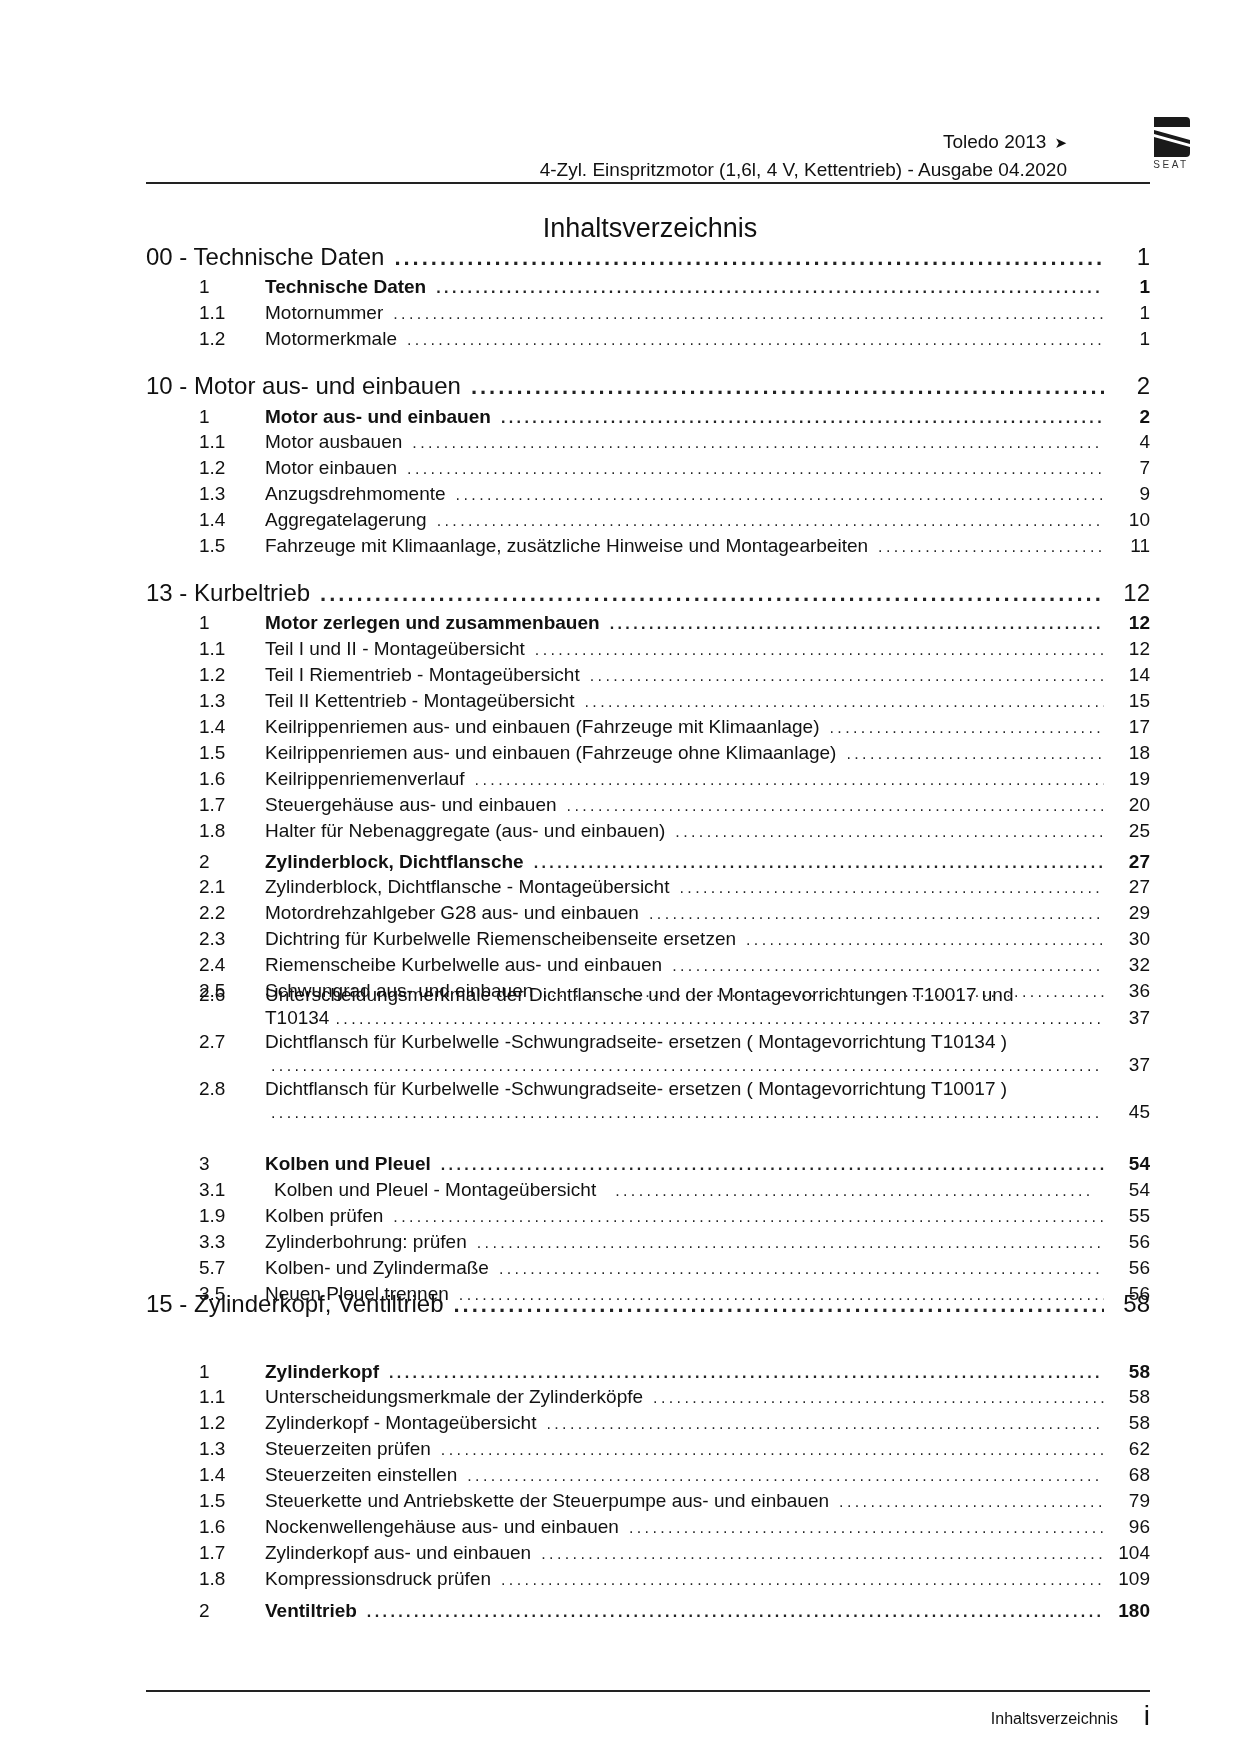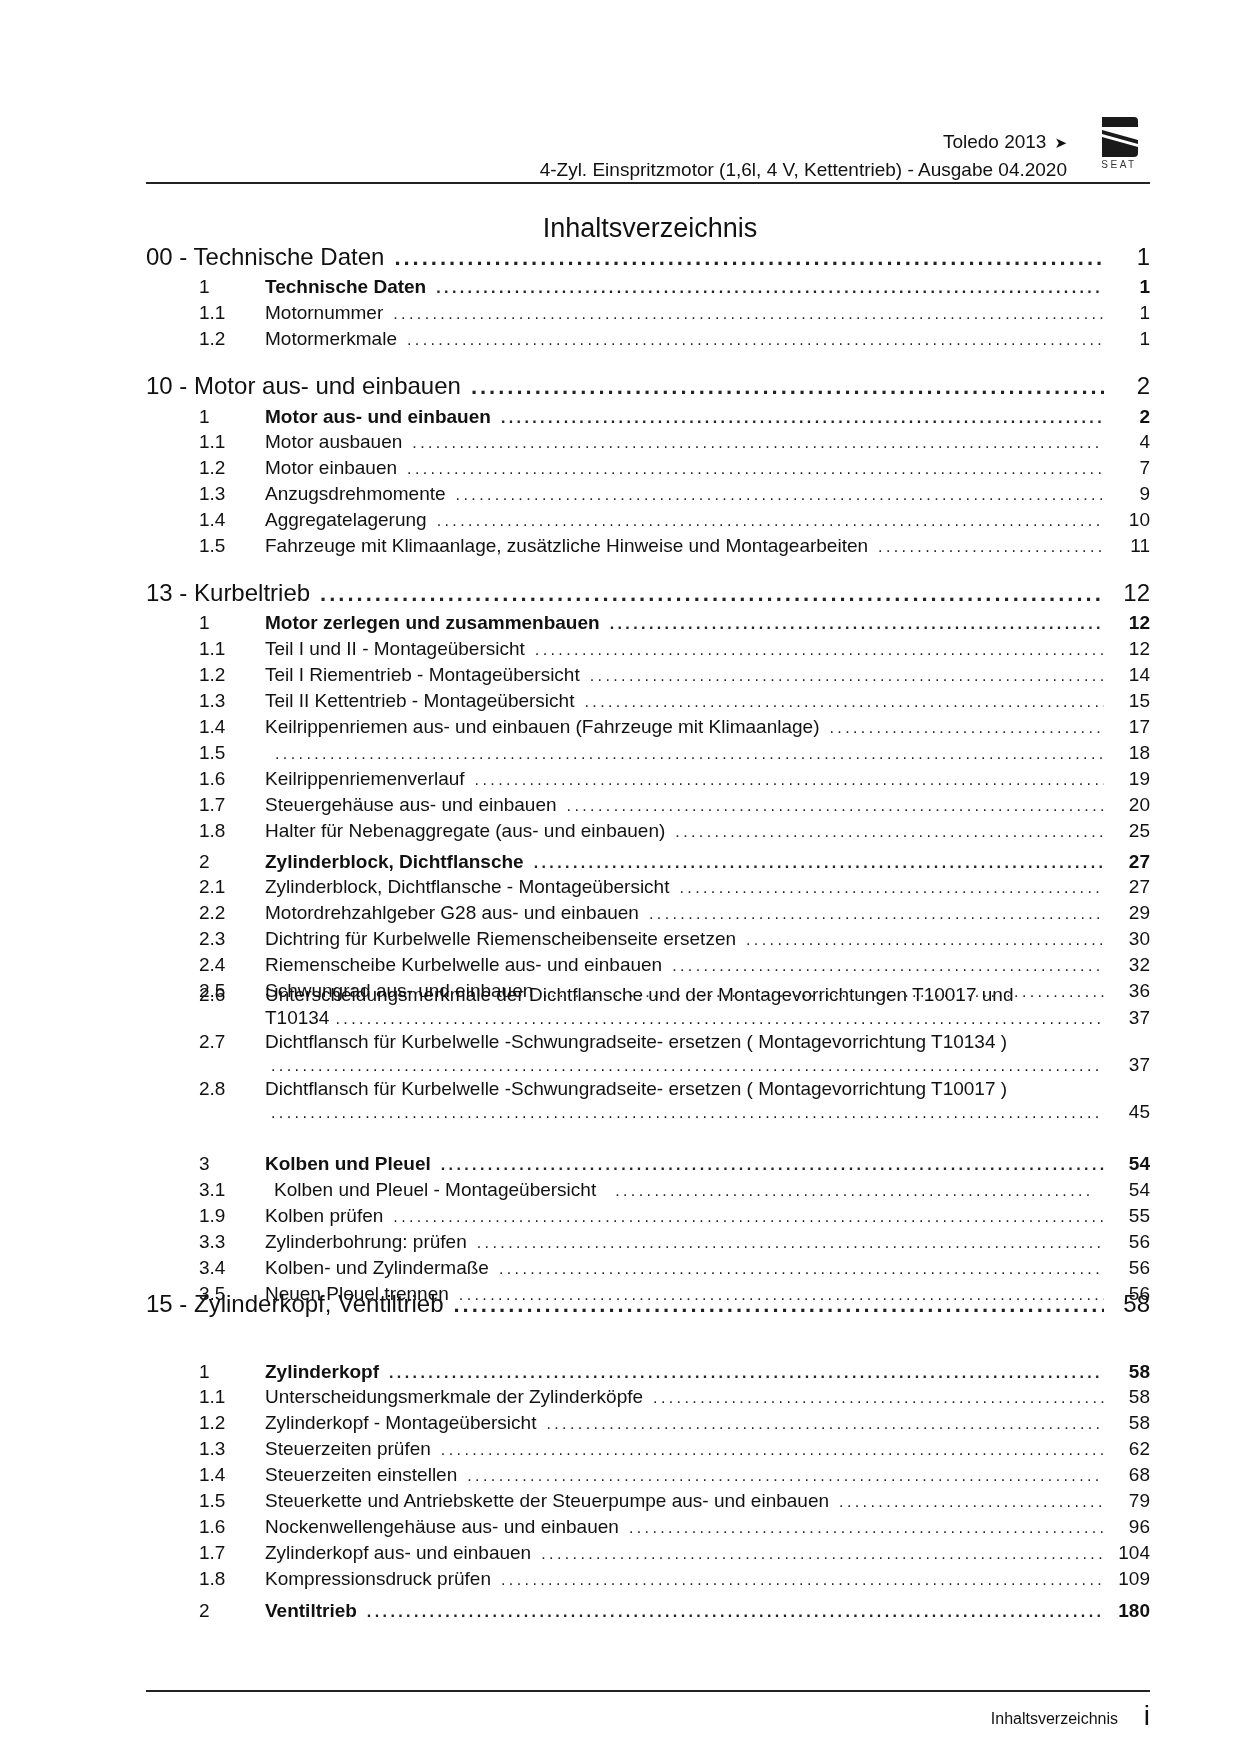--- a/index.html
+++ b/index.html
@@ -3,21 +3,21 @@
 <meta charset="utf-8">
 <style>
   html, body { margin:0; padding:0; background:#ffffff; }
   body { width:1240px; height:1753px; position:relative; overflow:hidden;
          font-family:"Liberation Sans", sans-serif; color:#111; }
   .abs { position:absolute;margin-top:43px; }
   .hdr-model { right:173px; top:88px; font-size:19px; white-space:nowrap; }
   .hdr-model .arrow { font-size:15px; margin-left:8px; }
   .hdr-sub { right:173px; top:116px; font-size:19px; white-space:nowrap; }
   .hdr-line { left:146px; top:139px; width:1004px; height:2px; background:#222; }
-  .logo { left:1088px; top:70px; width:62px; height:56px; }
+  .logo { left:1140px; top:70px; width:62px; height:56px; }
   .title { left:0; width:1300px; top:170px; text-align:center; font-size:27px; }
   .row { position:absolute; left:146px; width:1004px; display:flex; align-items:baseline; white-space:nowrap; }
   .row .num { display:inline-block; }
   .row .ttl { display:inline-block; }
   .row .dots { flex:1; overflow:hidden; margin:0 10px; letter-spacing:0; color:#222; }
   .row .pg { text-align:right; min-width:36px; }
   .chap { font-size:24px; }
   .chap .dots { font-size:22px; font-weight:bold; letter-spacing:3px; }
   .entry { font-size:19px; }
   .entry .num { width:66px; margin-left:53px; }
@@ -148,20 +148,21 @@
       <span class="pg">15</span>
     </div>
     <div class="row entry" style="top: 716px;">
       <span class="num">1.4</span>
       <span class="ttl">Keilrippenriemen aus- und einbauen (Fahrzeuge mit Klimaanlage)</span>
       <span class="dots">...................................................................................................................................................</span>
       <span class="pg">17</span>
     </div>
     <div class="row entry" style="top: 742px;">
       <span class="num">1.5</span>
+      <span class="ttl">Keilrippenriemen aus- und einbauen (Fahrzeuge ohne Klimaanlage)</span>
       <span class="dots">...................................................................................................................................................</span>
       <span class="pg">18</span>
     </div>
     <div class="row entry" style="top: 768px;">
       <span class="num">1.6</span>
       <span class="ttl">Keilrippenriemenverlauf</span>
       <span class="dots">...................................................................................................................................................</span>
       <span class="pg">19</span>
     </div>
     <div class="row entry" style="top: 794px;">
@@ -263,21 +264,21 @@
       <span class="dots">...................................................................................................................................................</span>
       <span class="pg">55</span>
     </div>
     <div class="row entry" style="top: 1231px;">
       <span class="num">3.3</span>
       <span class="ttl">Zylinderbohrung: prüfen</span>
       <span class="dots">...................................................................................................................................................</span>
       <span class="pg">56</span>
     </div>
     <div class="row entry" style="top: 1257px;">
-      <span class="num">3.4</span>
+      <span class="num">5.7</span>
       <span class="ttl">Kolben- und Zylindermaße</span>
       <span class="dots">...................................................................................................................................................</span>
       <span class="pg">56</span>
     </div>
     <div class="row entry" style="top: 1283px;">
       <span class="num">3.5</span>
       <span class="ttl">Neuen Pleuel trennen</span>
       <span class="dots">...................................................................................................................................................</span>
       <span class="pg">56</span>
     </div>

